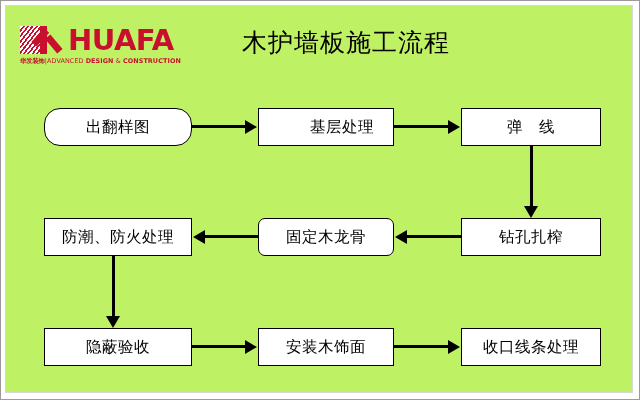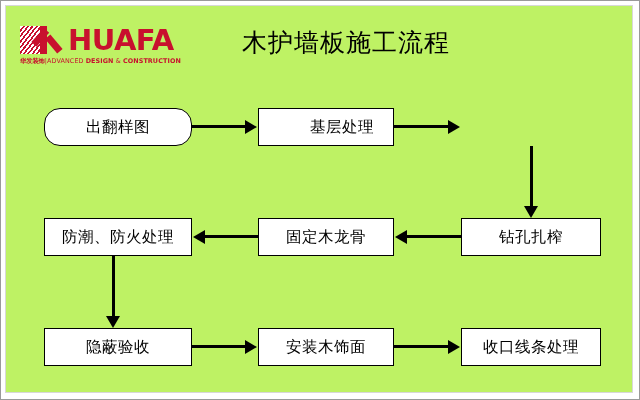--- a/index.html
+++ b/index.html
@@ -189,29 +189,30 @@
         </div>
         <div id="logo-word">HUAFA</div>
         <div id="logo-tagline"><span class="cn">华发装饰</span><span class="sep">|</span><span class="lite">ADVANCED </span><span class="bold">DESIGN</span><span class="lite"> &amp; </span><span class="bold">CONSTRUCTION</span></div>
       </div>
 
       <div id="title">木护墙板施工流程</div>
     </div>
 
     <div class="node" style="left:38px;  top:102px; width:148px; height:38px;border-radius:16px;">出翻样图</div>
     <div class="node" style="left:252px; top:102px; width:136px; height:38px;padding-left:32px;">基层处理</div>
+    <div class="node" style="left:455px; top:102px; width:140px; height:38px;">弹　线</div>
 
     <div class="arrow-h" style="left:186px; top:119px; width:53px;"></div>
     <div class="head head-right" style="left:239px; top:113.5px;"></div>
 
     <div class="arrow-h" style="left:388px; top:119px; width:54px;"></div>
     <div class="head head-right" style="left:442px; top:113.5px;"></div>
 
     <div class="node" style="left:455px; top:212px; width:140px; height:38px;">钻孔扎榨</div>
-    <div class="node" style="left:252px; top:212px; width:136px; height:38px;">固定木龙骨</div>
+    <div class="node" style="left:252px; top:212px; width:136px; height:38px;border-radius:7px;">固定木龙骨</div>
     <div class="node" style="left:38px;  top:212px; width:148px; height:38px;">防潮、防火处理</div>
 
     <div class="arrow-v" style="left:523.5px; top:140px; height:60px;"></div>
     <div class="head head-down" style="left:518px; top:200px;"></div>
 
     <div class="arrow-h" style="left:401px; top:229px; width:54px;"></div>
     <div class="head head-left" style="left:389px; top:223.5px;"></div>
 
     <div class="arrow-h" style="left:199px; top:229px; width:53px;"></div>
     <div class="head head-left" style="left:187px; top:223.5px;"></div>

